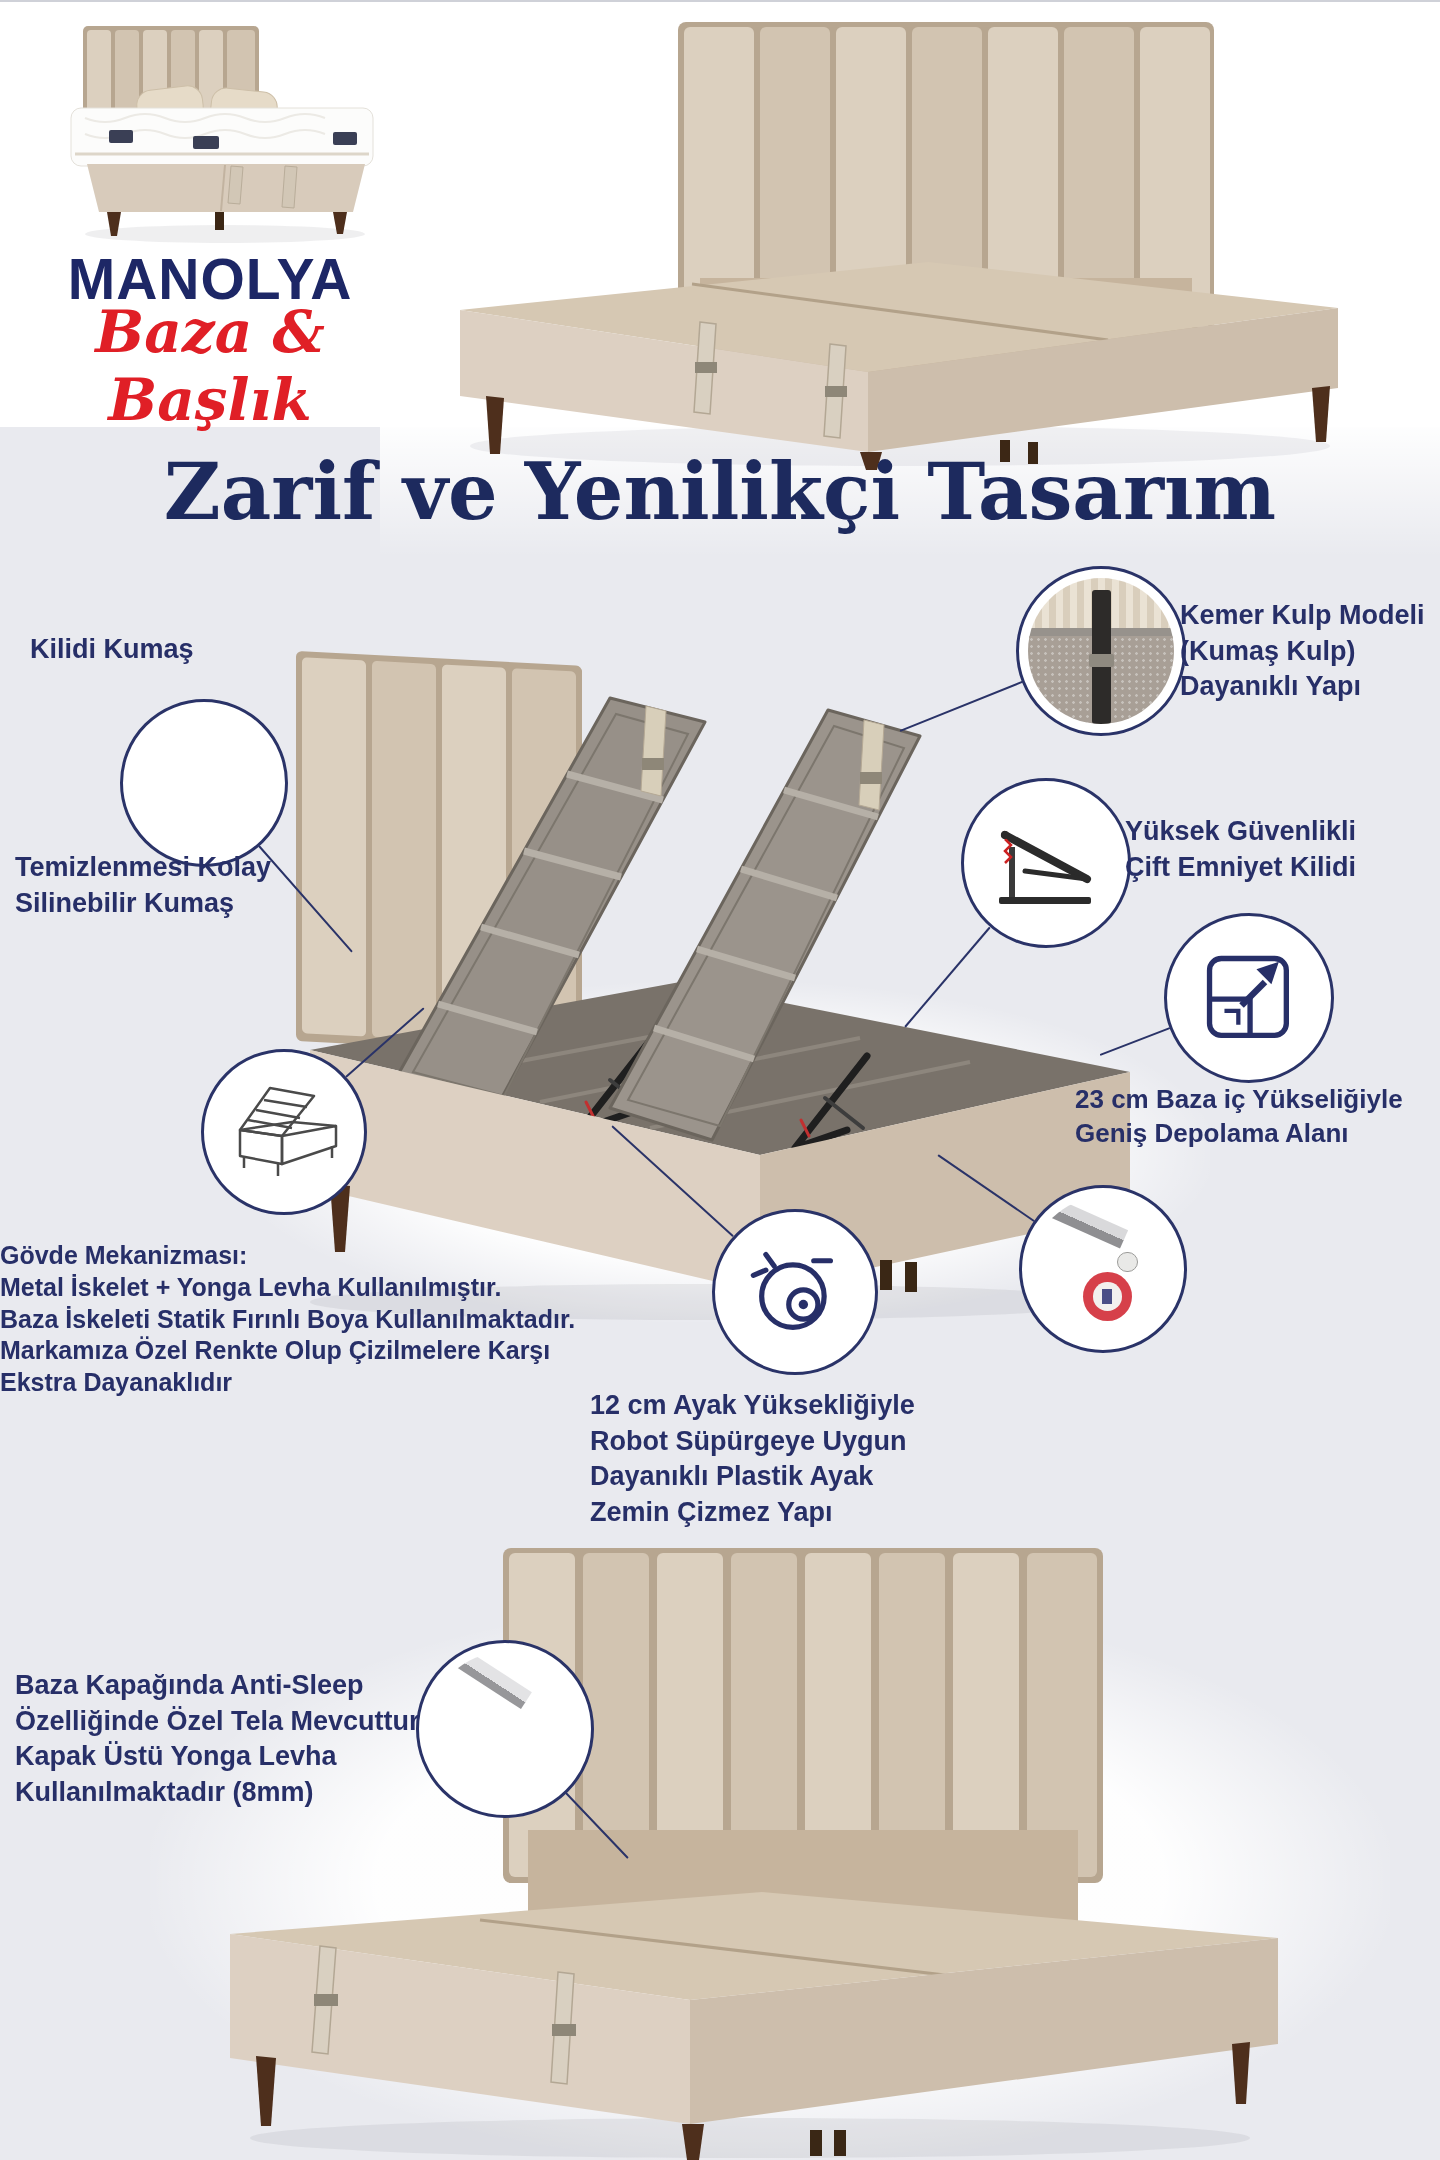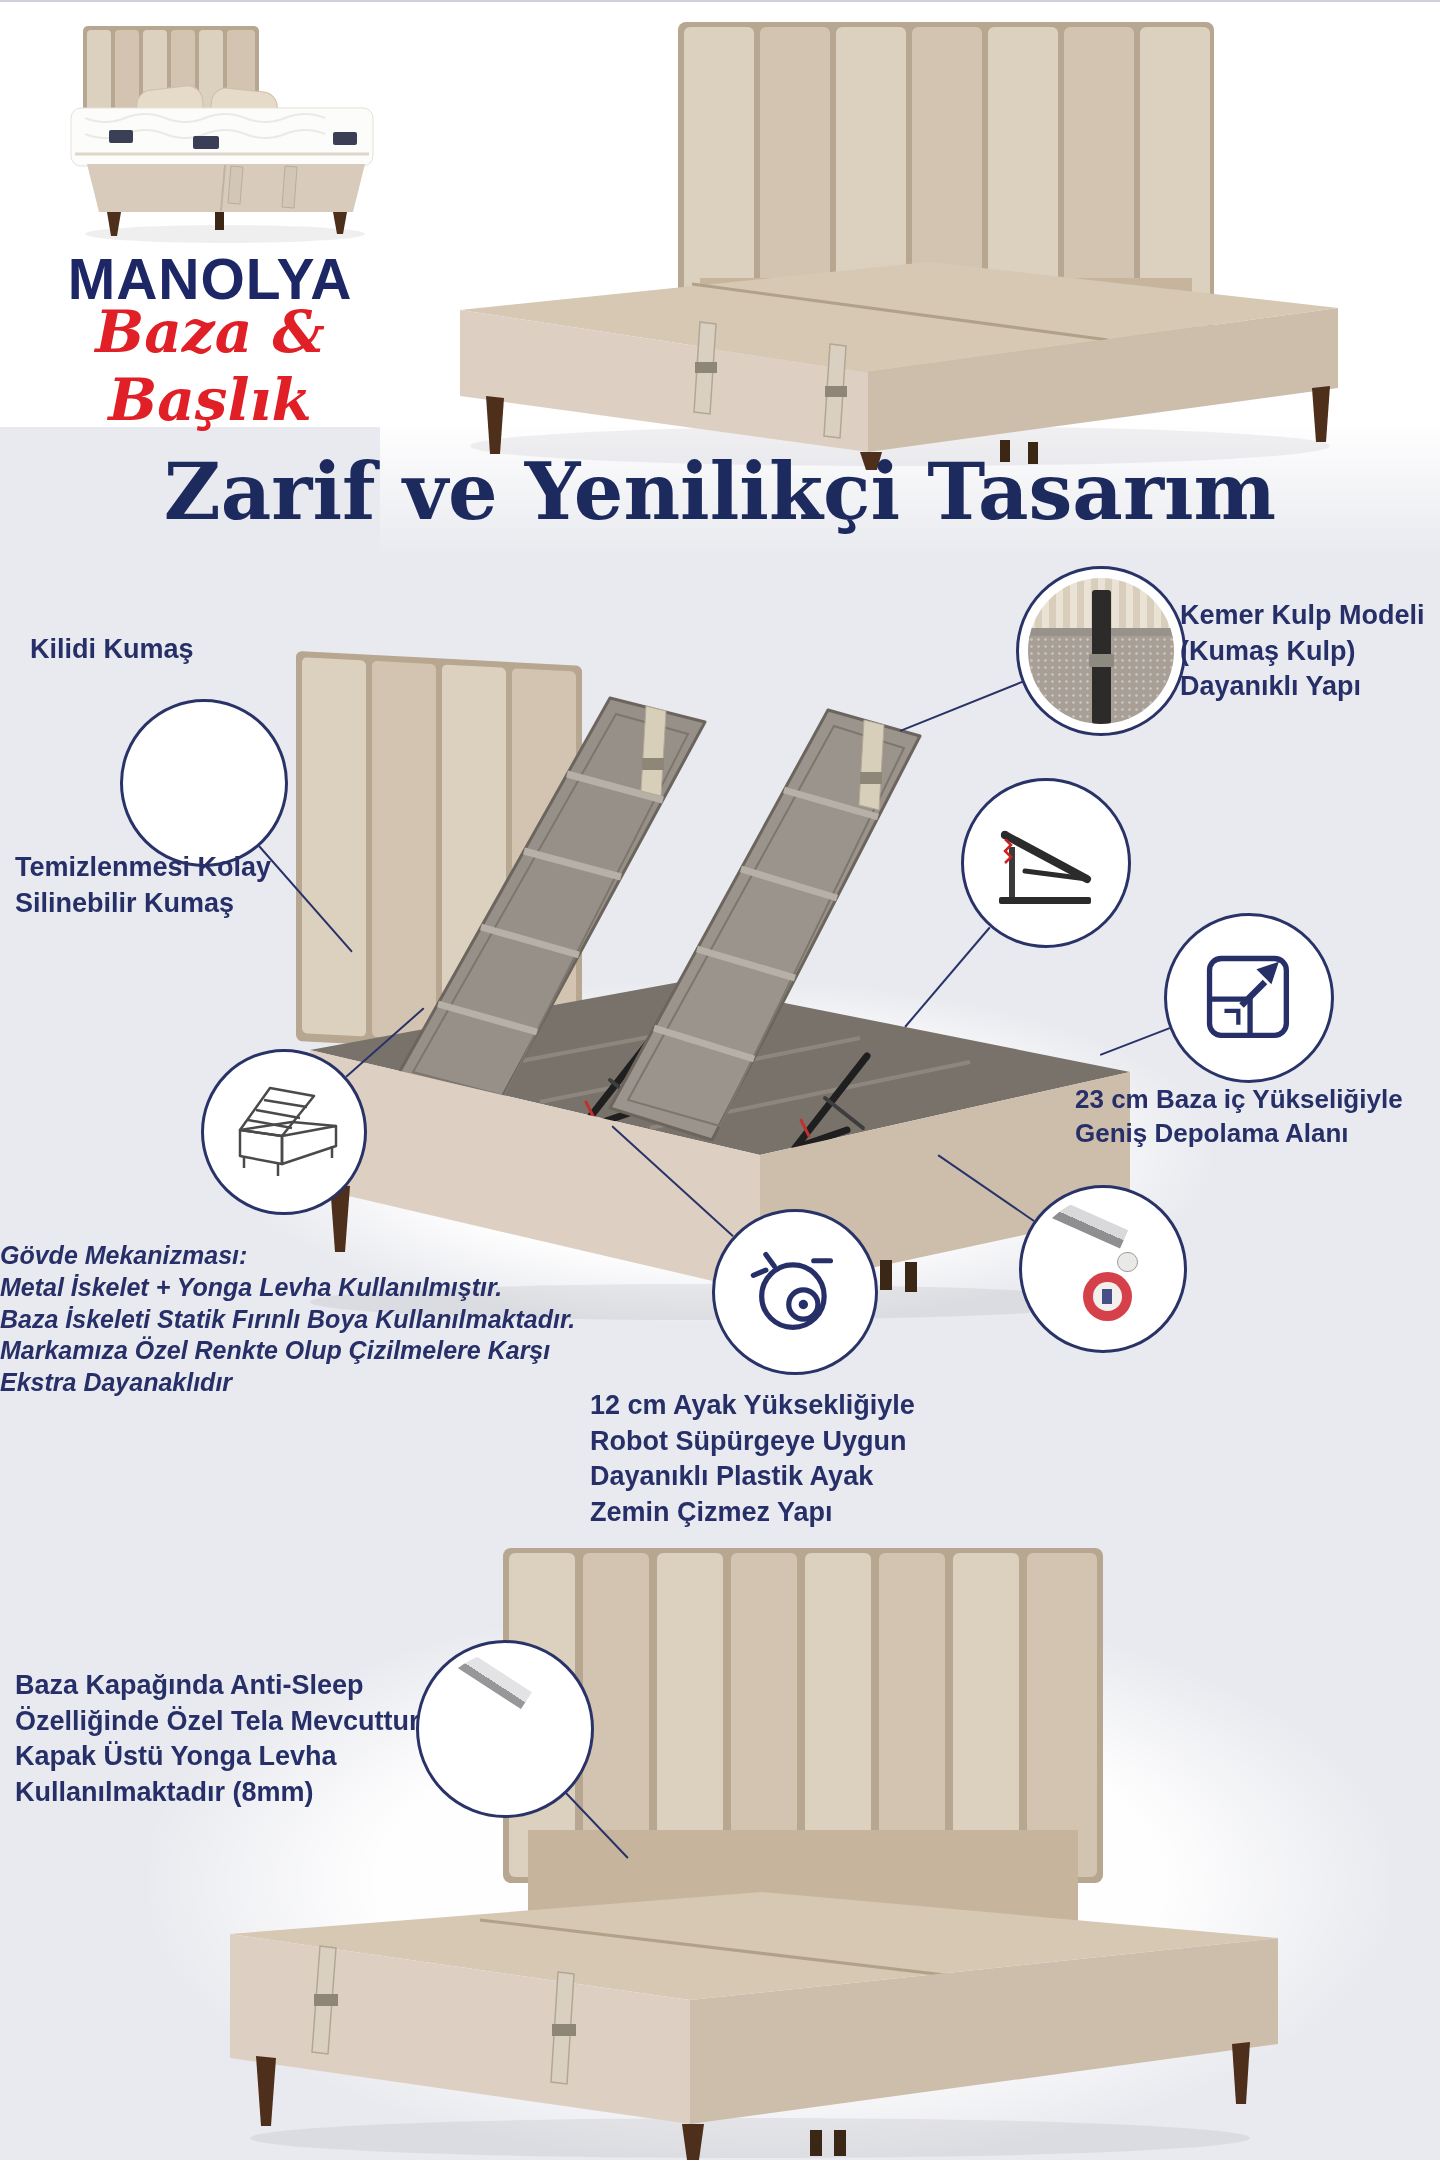--- a/index.html
+++ b/index.html
@@ -6,21 +6,21 @@
   #canvas{position:relative;width:1440px;height:2160px;margin:2px auto;background:#e9eaef;overflow:hidden;
           font-family:"Liberation Sans",sans-serif;}
   .abs{position:absolute;}
   #top-band{left:0;top:0;width:1440px;height:425px;background:#ffffff;}
   #photo-fade{left:380px;top:425px;width:1060px;height:130px;
        background:linear-gradient(180deg,rgba(255,255,255,.95),rgba(255,255,255,0));}
   .floor-glow{background:radial-gradient(ellipse at center,rgba(255,255,255,.95) 0 45%,rgba(255,255,255,0) 72%);}
   .label{color:#272f68;font-weight:bold;text-align:left;line-height:1.32;white-space:pre-line;}
   .lbl27{font-size:27px;}
   .lbl26{font-size:26px;}
-  .lbl25{font-size:25px;line-height:1.26;font-style:italic;}
+  .lbl25{font-size:25px;line-height:1.26;}
   .red{color:#cd2127;}
   #brand-name{left:28px;top:244px;width:364px;text-align:center;color:#1d2766;
       font-size:57px;font-weight:bold;letter-spacing:1px;}
   #brand-tagline{left:0px;top:296px;width:420px;text-align:center;color:#e01f26;
       font-family:"DejaVu Serif",serif;font-style:italic;font-weight:bold;font-size:58px;}
   #hero-title{left:0;top:444px;width:1440px;text-align:center;color:#1d2a5e;
       font-family:"DejaVu Serif",serif;font-weight:bold;font-size:78px;}
   .line{position:absolute;height:2px;background:#2a3368;transform-origin:0 50%;border-radius:2px;}
   .ring{position:absolute;border-radius:50%;border:3px solid #2a3368;background:#fff;
         padding:9px;box-sizing:border-box;}
@@ -311,20 +311,22 @@
 
   <div class="abs label lbl27" style="left:30px;top:630px;width:350px;">Kilidi Kumaş</div>
 
   <div class="abs label lbl27" style="left:15px;top:848px;width:380px;">Temizlenmesi Kolay
 Silinebilir Kumaş</div>
 
   <div class="abs label lbl27" style="left:1180px;top:596px;width:256px;">Kemer Kulp Modeli
 (Kumaş Kulp)
 Dayanıklı Yapı</div>
 
+  <div class="abs label lbl27" style="left:1125px;top:812px;width:305px;">Yüksek Güvenlikli
+Çift Emniyet Kilidi</div>
 
   <div class="abs label lbl26" style="left:1075px;top:1080px;width:350px;">23 cm Baza iç Yükseliğiyle
 Geniş Depolama Alanı</div>
 
   <div class="abs label lbl25" style="left:0px;top:1238px;width:578px;">Gövde Mekanizması:</div>
   <div class="abs label lbl25" style="left:0px;top:1270px;width:578px;">Metal İskelet + Yonga Levha Kullanılmıştır.
 Baza İskeleti Statik Fırınlı Boya Kullanılmaktadır.
 Markamıza Özel Renkte Olup Çizilmelere Karşı
 Ekstra Dayanaklıdır</div>
 

